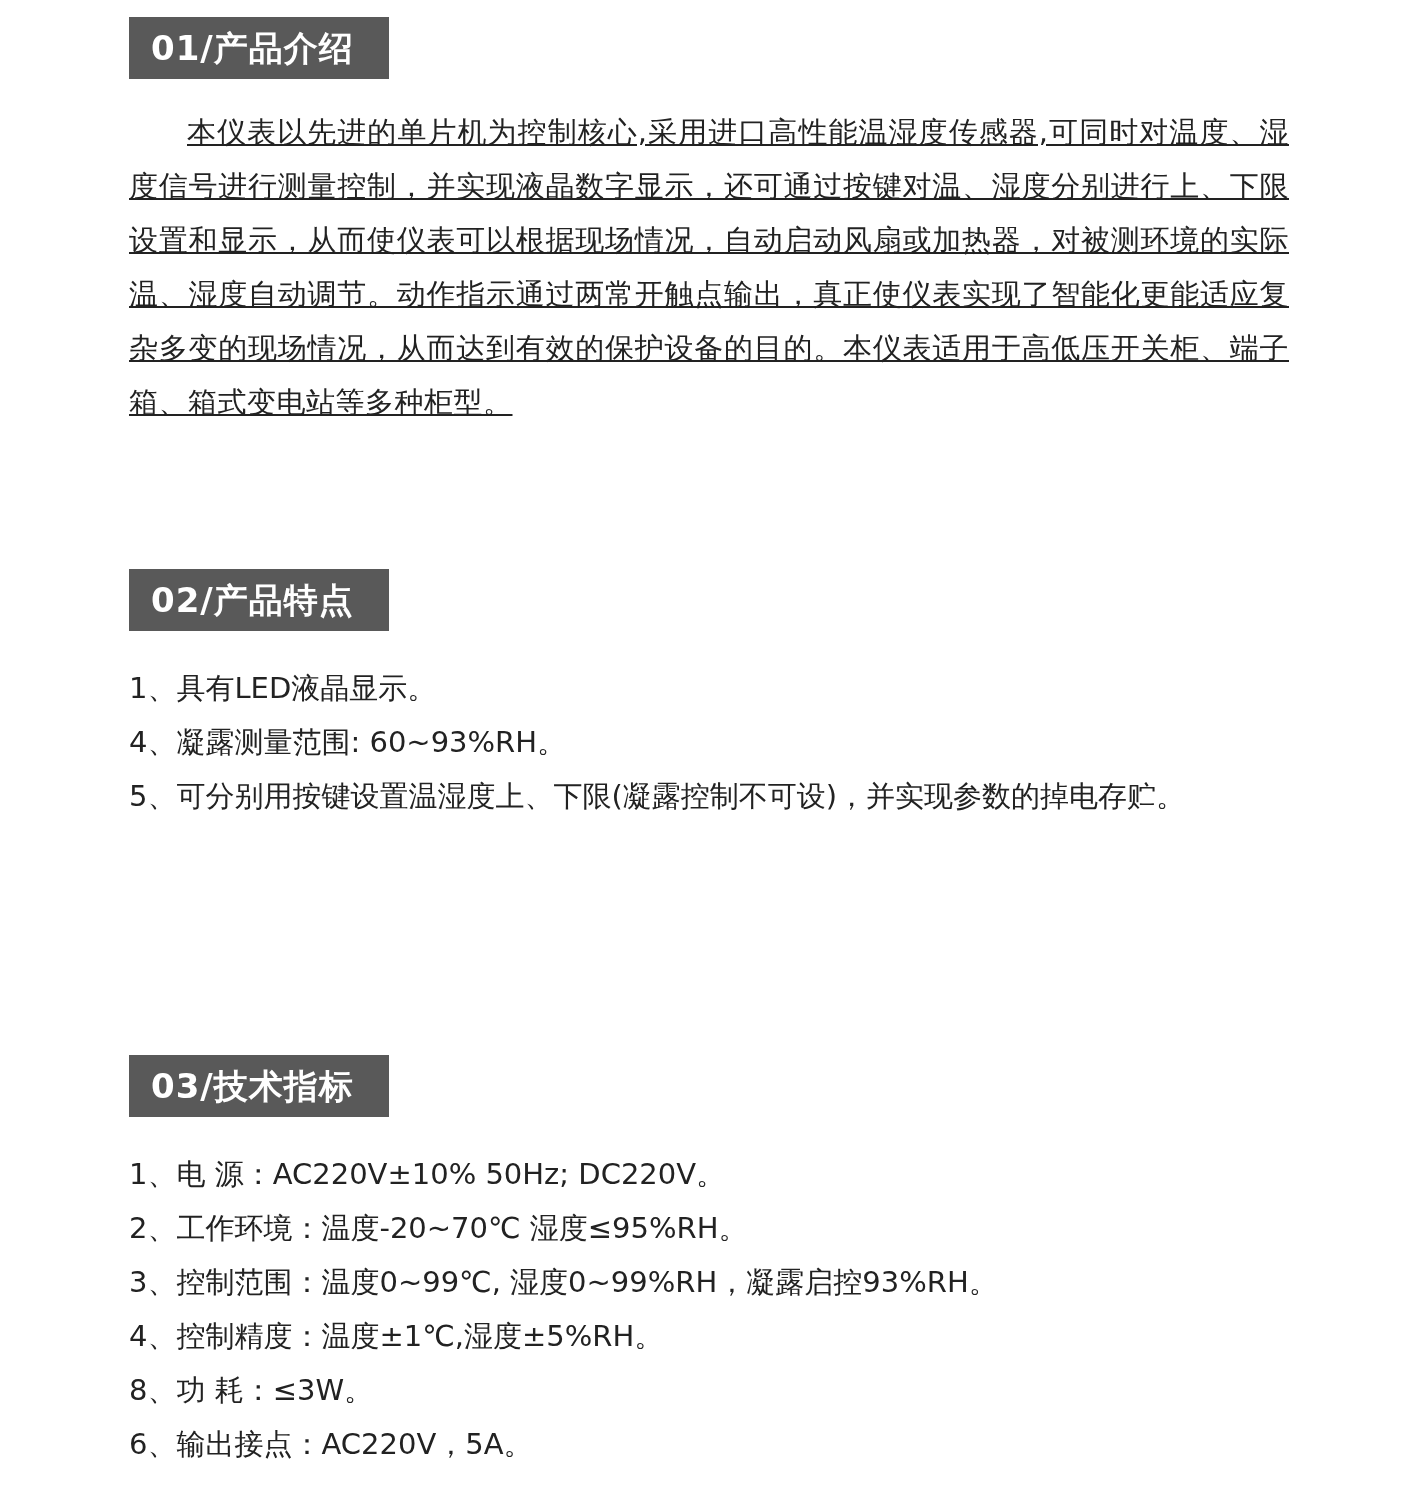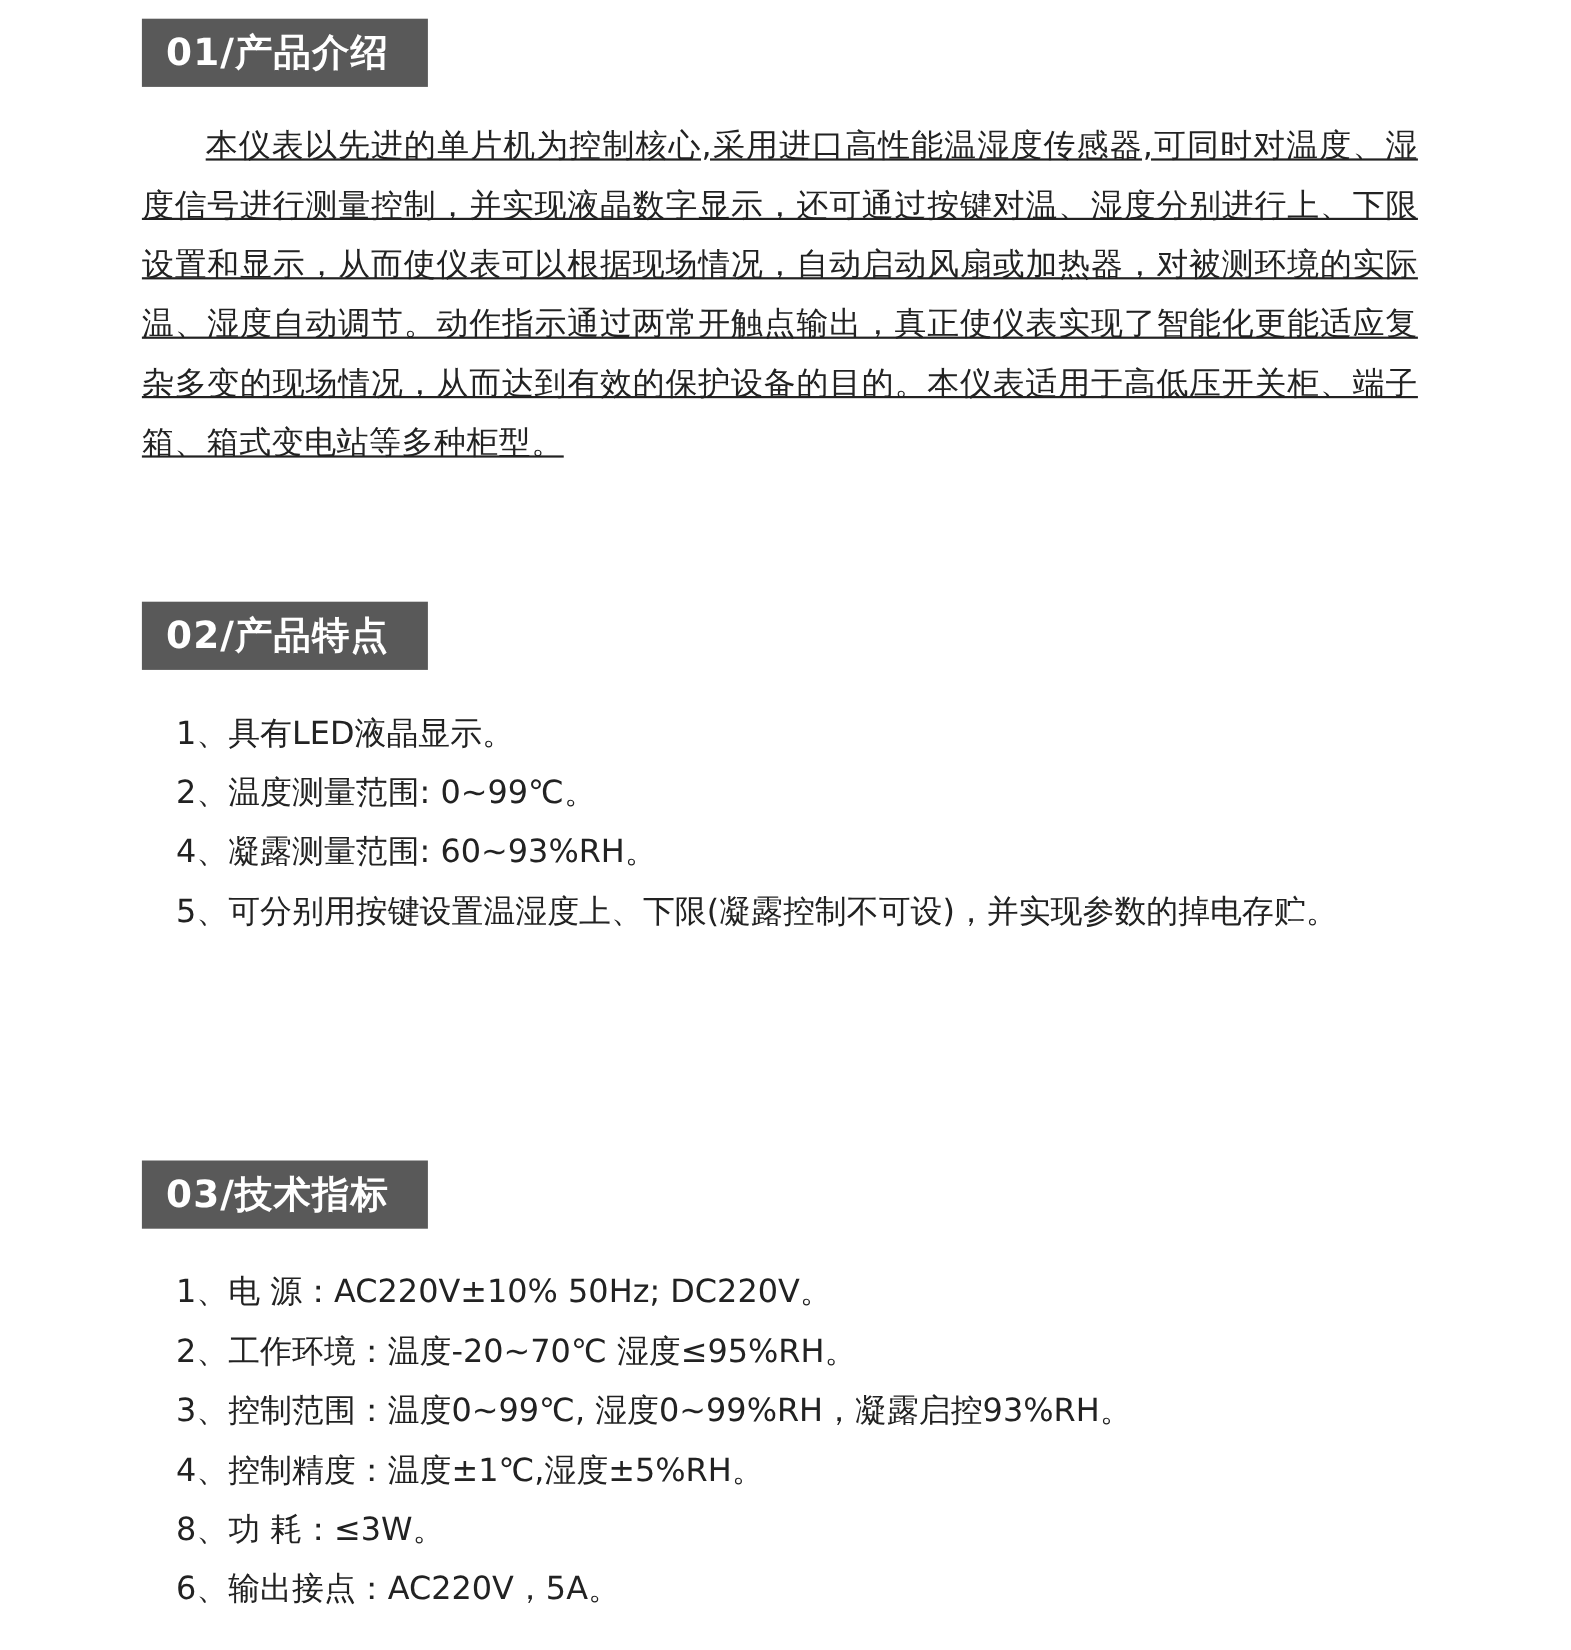--- a/index.html
+++ b/index.html
@@ -39,44 +39,42 @@
       margin-top: 26px;
       text-indent: 2em;
       text-align: justify;
       letter-spacing: 0.5px;
       text-decoration: underline;
     }
     .list {
       margin-top: 30px;
       padding: 0;
       list-style: none;
-      margin-left: 31px;
     }
     .list-item {
       font-size: 29px;
       line-height: 54px;
       white-space: nowrap;
     }
     #sec1 { top: 17px; }
-    #sec2 { top: 547px; }
+    #sec2 { top: 569px; }
     #sec3 { top: 1055px; }
   </style>
 </head>
 <body>
 
 <div class="section" id="sec1">
   <div class="section-header">01/产品介绍</div>
   <p class="para">本仪表以先进的单片机为控制核心,采用进口高性能温湿度传感器,可同时对温度、湿度信号进行测量控制，并实现液晶数字显示，还可通过按键对温、湿度分别进行上、下限设置和显示，从而使仪表可以根据现场情况，自动启动风扇或加热器，对被测环境的实际温、湿度自动调节。动作指示通过两常开触点输出，真正使仪表实现了智能化更能适应复杂多变的现场情况，从而达到有效的保护设备的目的。本仪表适用于高低压开关柜、端子箱、箱式变电站等多种柜型。</p>
 </div>
 
 <div class="section" id="sec2">
   <div class="section-header">02/产品特点</div>
   <ul class="list">
     <li class="list-item">1、具有LED液晶显示。</li>
-    <li class="list-item">2、温度测量范围: 0~99℃。</li>
     <li class="list-item">4、凝露测量范围: 60~93%RH。</li>
     <li class="list-item">5、可分别用按键设置温湿度上、下限(凝露控制不可设)，并实现参数的掉电存贮。</li>
   </ul>
 </div>
 
 <div class="section" id="sec3">
   <div class="section-header">03/技术指标</div>
   <ul class="list">
     <li class="list-item">1、电 源：AC220V±10% 50Hz; DC220V。</li>
     <li class="list-item">2、工作环境：温度-20~70℃   湿度≤95%RH。</li>

